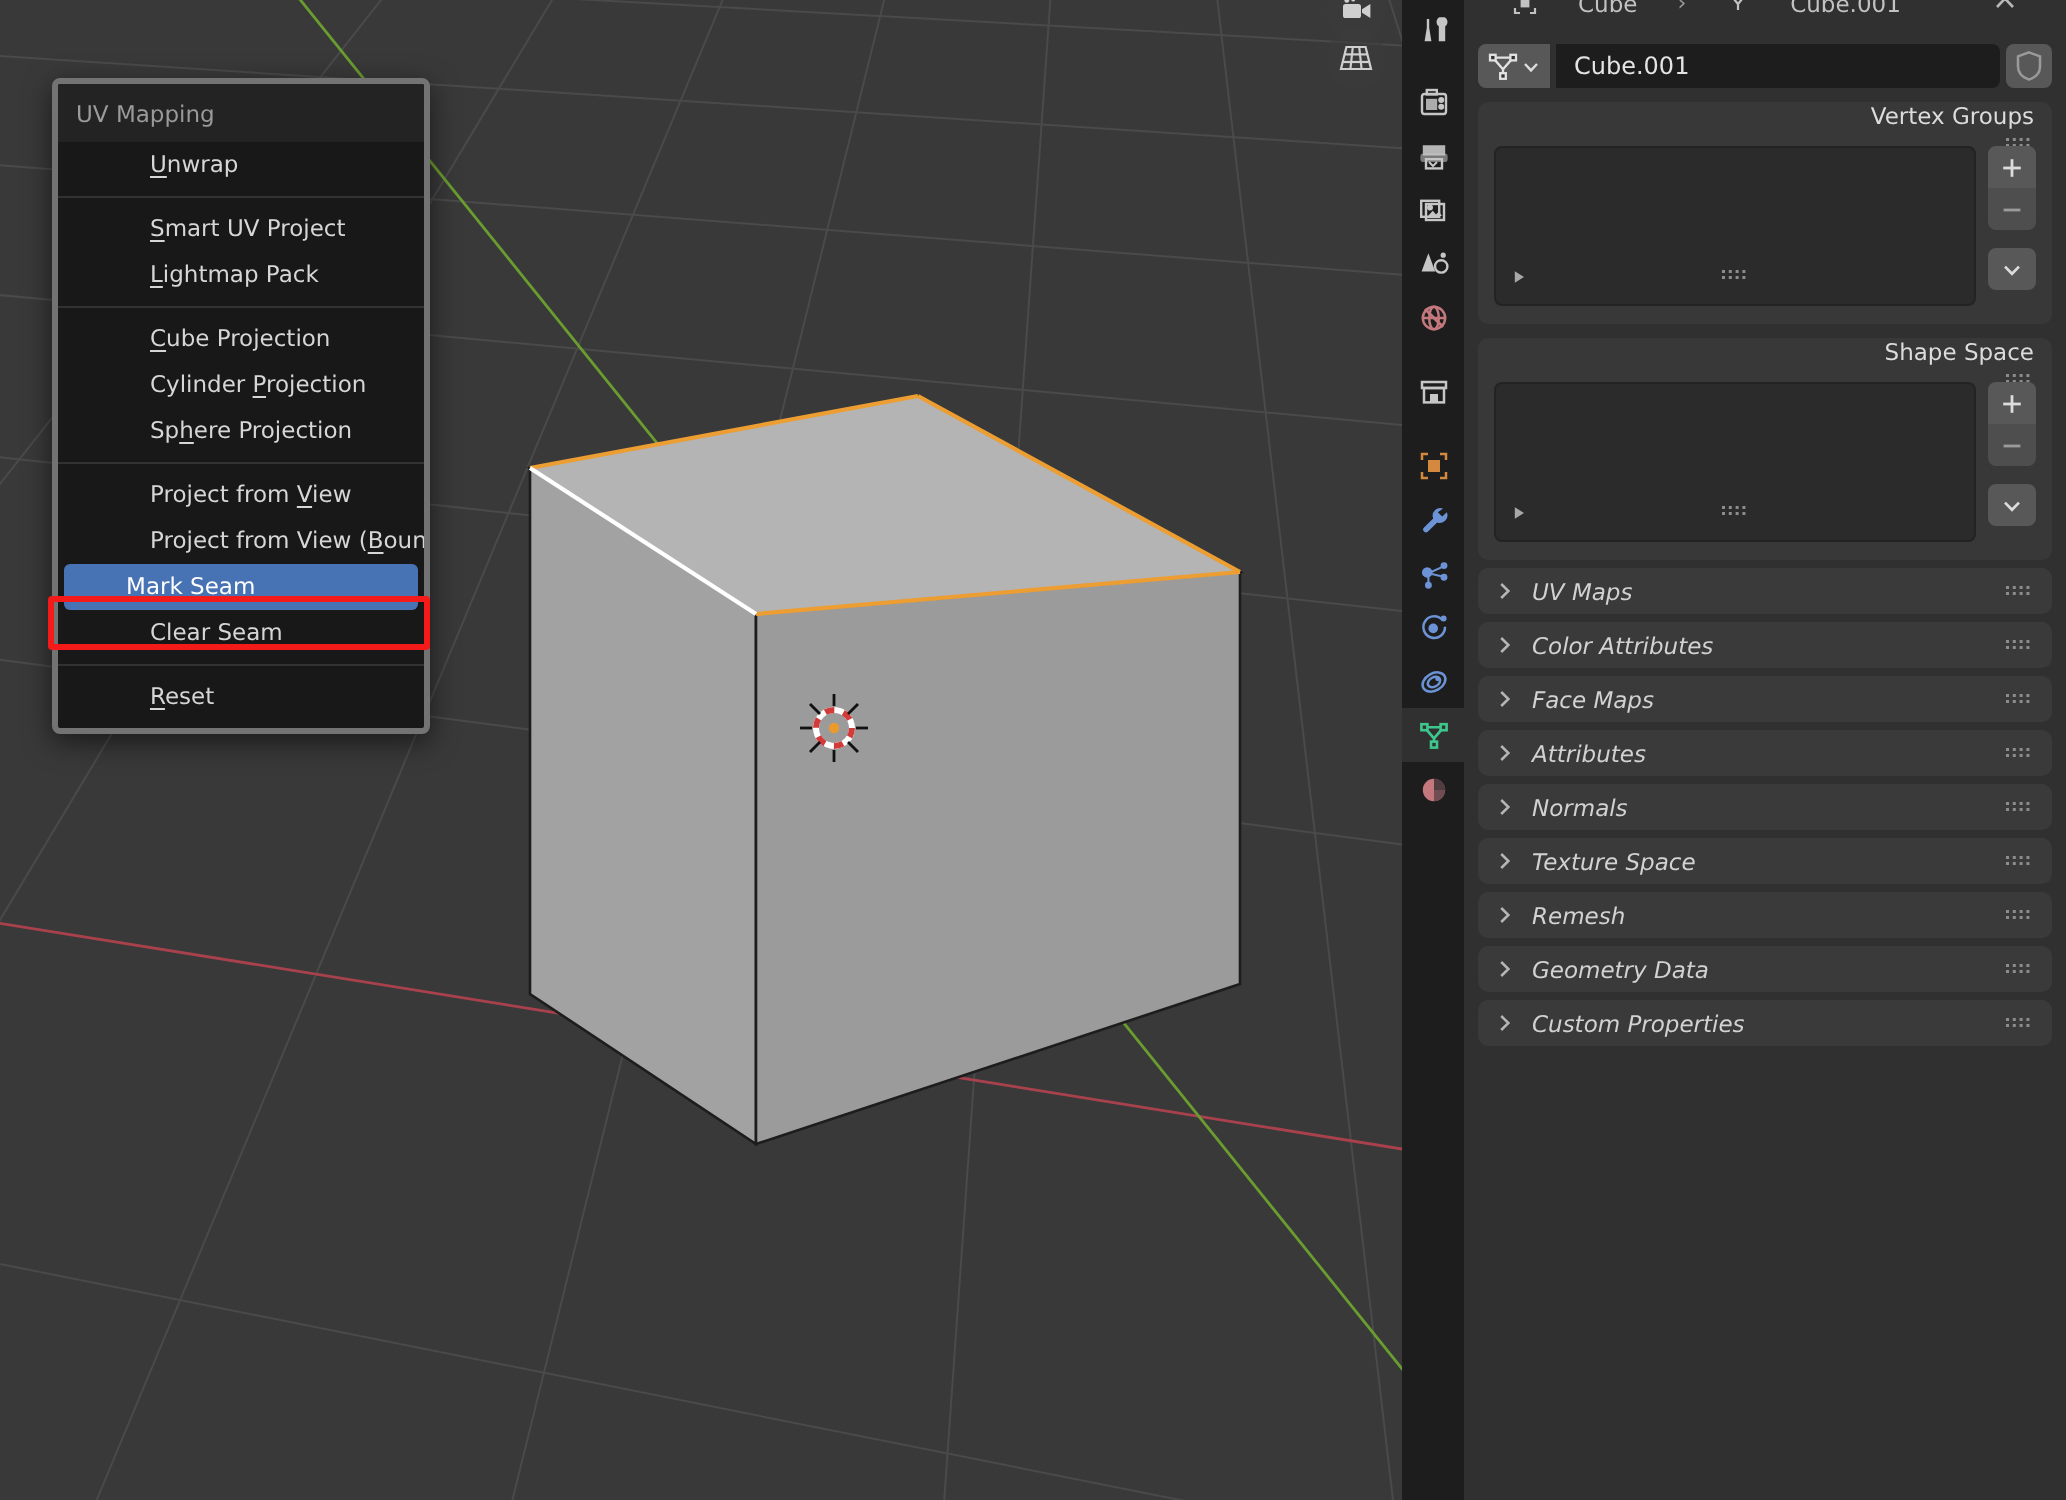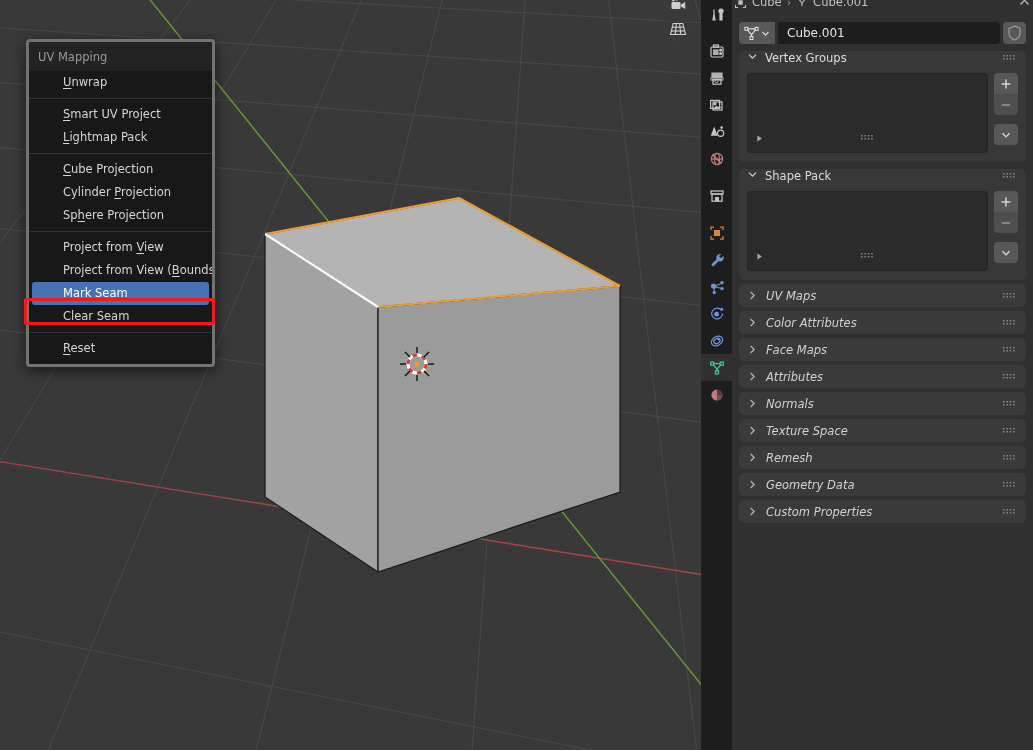--- a/index.html
+++ b/index.html
@@ -44,21 +44,21 @@
   }
   .menu-title {
     color: #9a9a9a; font-size: 11.5px;
     padding: 8px 0 7px 9px;
     background: #232323;
   }
   .menu-sep { height: 1px; background: #323232; margin: 4px 0; }
   .menu-item {
     position: relative;
     color: #d6d6d6; font-size: 11.5px;
-    padding: 4px 0 4px 34px;
+    padding: 4px 0 4px 46px;
     line-height: 15px;
     white-space: nowrap;
     cursor: default;
   }
   .menu-item.selected {
     background: #4772b3;
     color: #ffffff;
     margin: 0 3px;
     border-radius: 3px;
     padding-left: 31px;
@@ -91,23 +91,23 @@
     width: 2px; height: 100%;
   }
   .ptab-gap { height: 10px; }
 
   
   #properties {
     position: absolute; left: 732px; top: 0; width: 301px; height: 750px;
     background: #303030;
   }
   #breadcrumb {
-    display: flex; align-items: center; gap: 5px;
+    display: flex; gap: 20px;
     height: 14px;
-    padding: 0 2px;
+    padding: 0 24px;
     color: #c2c2c2; font-size: 11.5px;
     overflow: hidden;
   }
   .bc-text { position: relative; top: -5px; }
   .bc-sep { position: relative; top: -5px; color: #9a9a9a; font-size: 11px; }
   #bc-collapse { margin-left: auto; position: relative; top: -5px; }
 
   #idblock {
     display: flex; align-items: center; gap: 3px;
     margin: 8px 7px 0 7px; height: 22px;
@@ -125,23 +125,23 @@
     color: #e4e4e4; font-size: 12px;
   }
   #id-fake-user {
     width: 23px; height: 22px;
     background: #585858; border-radius: 4px;
     display: flex; align-items: center; justify-content: center;
   }
 
   .panel { margin: 7px 7px 0 7px; background: #383838; border-radius: 5px; }
   .panel-head {
-    display: flex; align-items: flex-start;
+    display: flex; align-items: flex-end;
     height: 22px; padding: 0 9px 0 8px;
-    color: #dcdcdc; font-size: 11.5px;
+    color: #dcdcdc; font-size: 11.5px; flex-direction: column;
   }
   .panel-head .ttl { margin-left: 7px; }
   .grip { margin-left: auto; }
   .panel-body { padding: 0 8px 9px 8px; display: flex; gap: 6px; }
 
   .uilist {
     flex: 1; height: 80px;
     background: #2b2b2b; border: 1px solid #232323; border-radius: 4px;
     position: relative;
   }
@@ -527,21 +527,21 @@
                 </svg>
        </div>
             </div>
           </div>
         </div>
         <div class="panel">
           <div class="panel-head">
             <svg width="11" height="11" viewBox="0 0 11 11">
               <path d="M2 3.6 L5.5 7.2 L9 3.6" stroke="#cfcfcf" stroke-width="1.25" fill="none"></path>
             </svg>
-            <span class="ttl">Shape Pack</span>
+            <span class="ttl">Shape Space</span>
             <span class="grip"><svg width="14" height="9" viewBox="0 0 14 9">
                 <rect x="0" y="2" width="1.5" height="1.5" fill="#8c8c8c"></rect>
                 <rect x="0" y="5" width="1.5" height="1.5" fill="#8c8c8c"></rect>
                 <rect x="3.4" y="2" width="1.5" height="1.5" fill="#8c8c8c"></rect>
                 <rect x="3.4" y="5" width="1.5" height="1.5" fill="#8c8c8c"></rect>
                 <rect x="6.8" y="2" width="1.5" height="1.5" fill="#8c8c8c"></rect>
                 <rect x="6.8" y="5" width="1.5" height="1.5" fill="#8c8c8c"></rect>
                 <rect x="10.2" y="2" width="1.5" height="1.5" fill="#8c8c8c"></rect>
                 <rect x="10.2" y="5" width="1.5" height="1.5" fill="#8c8c8c"></rect>
               </svg></span>

